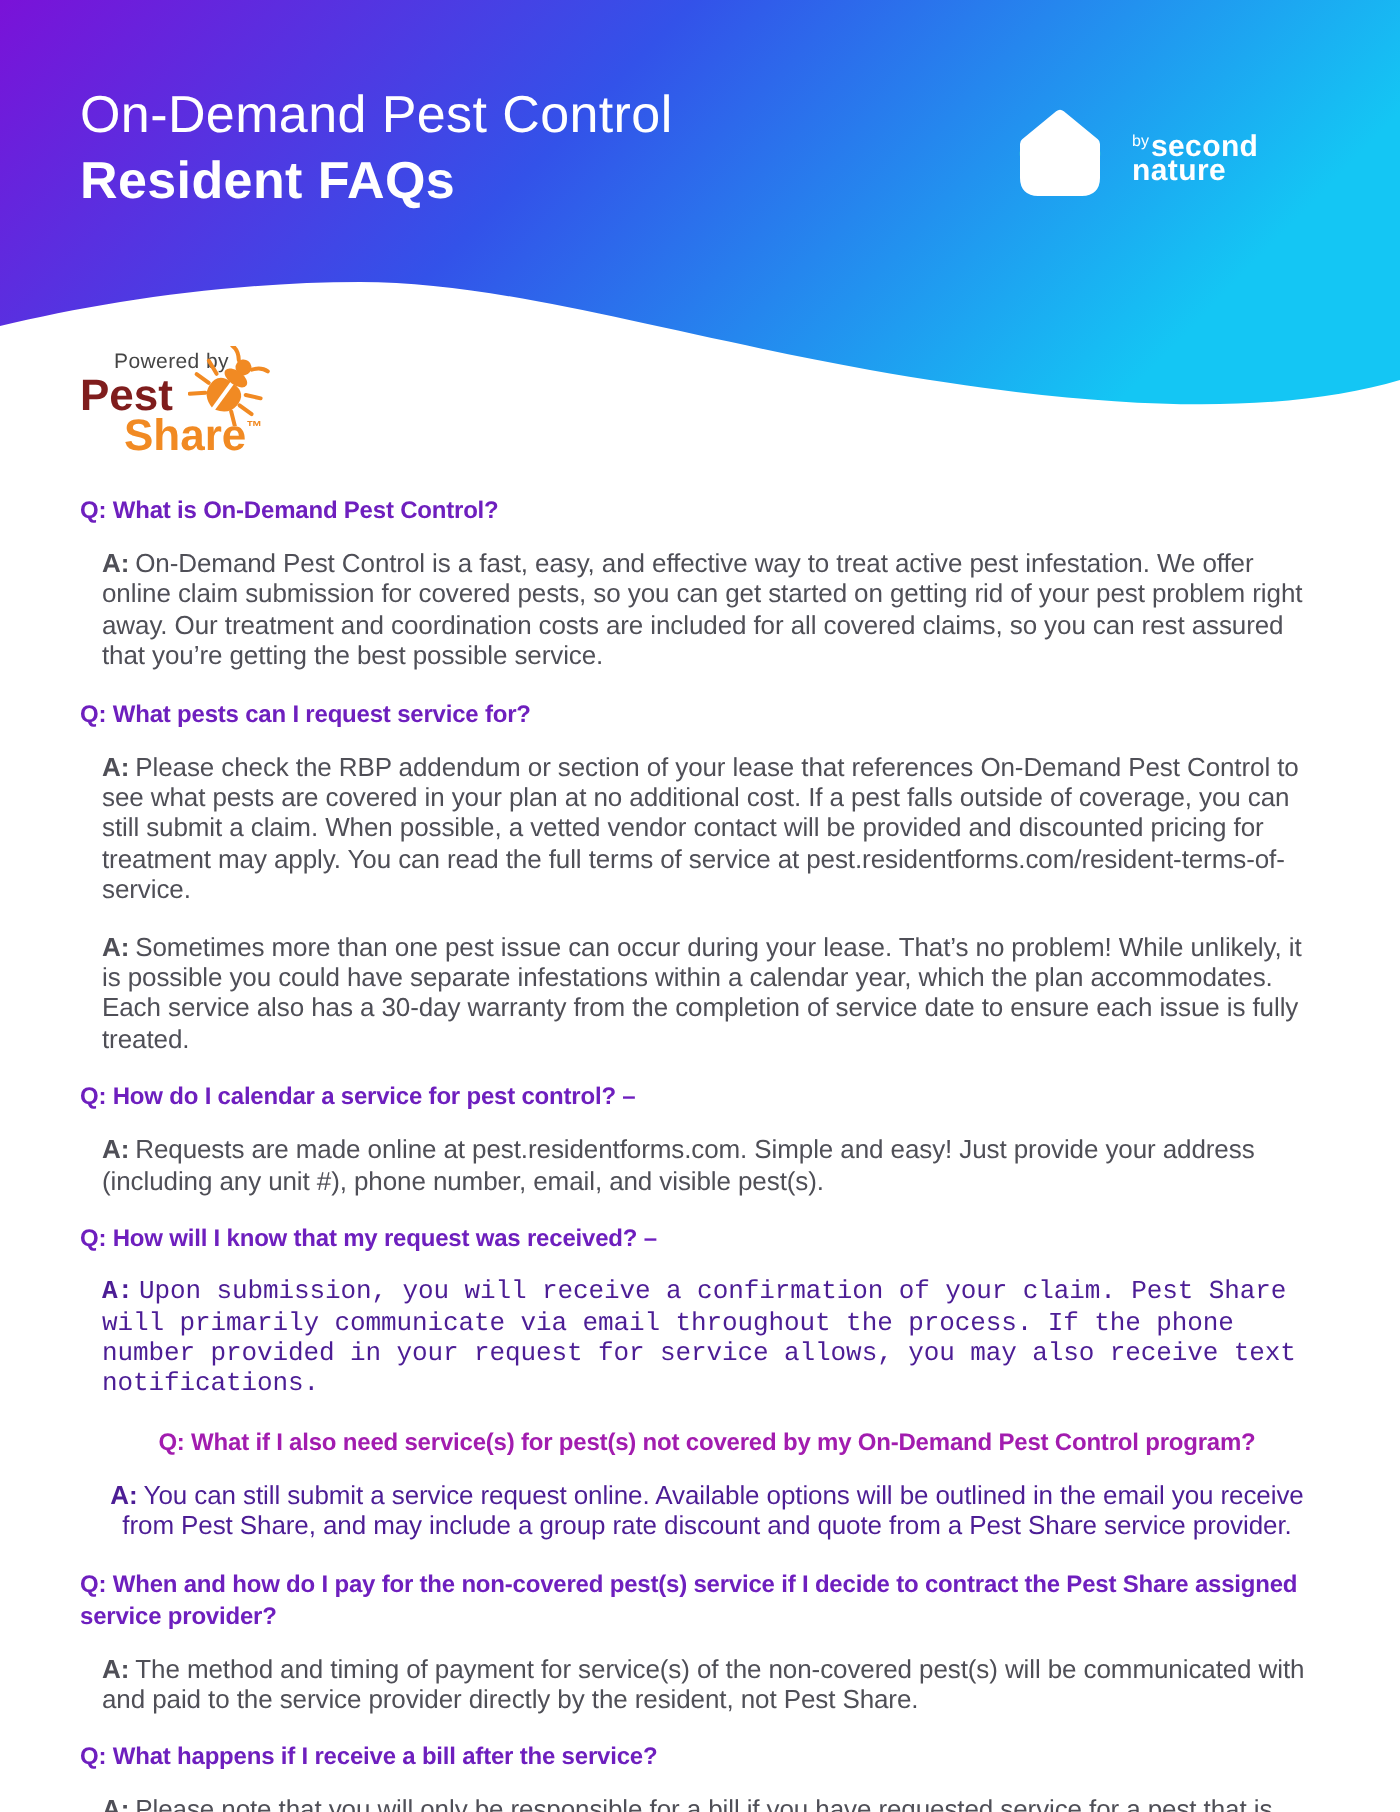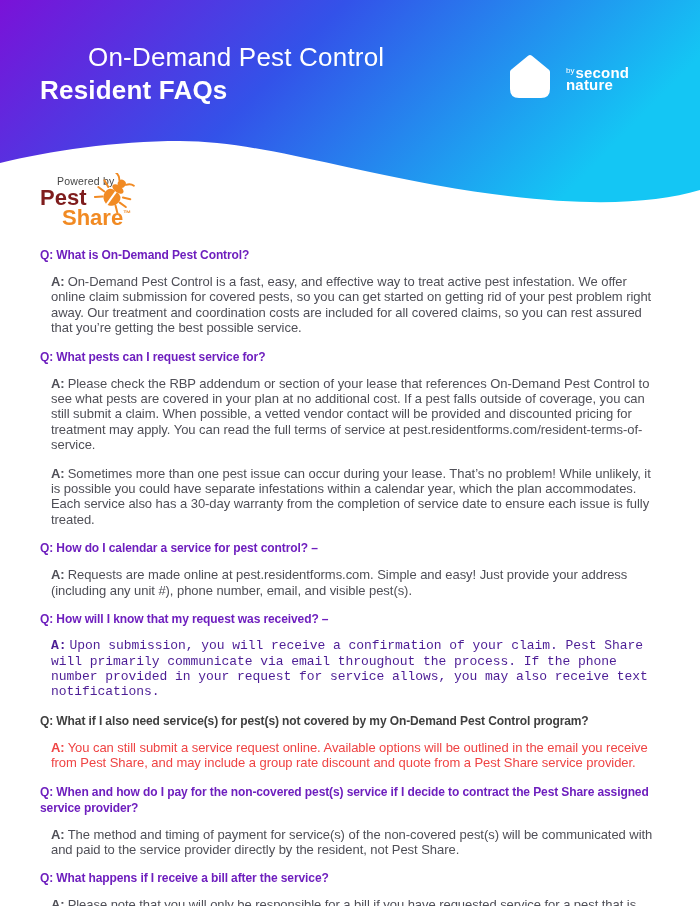--- a/index.html
+++ b/index.html
@@ -8,21 +8,21 @@
     position:relative;
     width:700px;height:906px;
     margin:0 auto;
     background:#ffffff;
     overflow:hidden;
   }
   
   .hdr-wave{position:absolute;top:0;left:0;display:block;}
   .hdr-title{position:absolute;left:40px;top:41px;color:#ffffff;}
   .hdr-title .t1{
-    font-size:26px;font-weight:400;letter-spacing:0.2px;line-height:33px;margin-left:48px;
+    font-size:26px;font-weight:400;letter-spacing:0.2px;line-height:33px;
   }
   .hdr-title .t2{
     font-size:26px;font-weight:700;letter-spacing:0.2px;line-height:33px;
   }
   .brand{position:absolute;left:503px;top:49px;display:flex;align-items:center;}
   .rbp-icon{display:block;}
   .sn{
     margin-left:9px;color:#ffffff;text-align:left;
     font-weight:700;font-size:15px;line-height:12px;letter-spacing:0.2px;
     padding-top:2px;
@@ -126,22 +126,22 @@
       <h3 class="question" style="color: rgb(110, 31, 190);">Q: How do I calendar a service for pest control? –</h3>
       <p class="answer" style="color: rgb(79, 79, 87);"><b class="a-prefix">A:</b><span>Requests are made online at pest.residentforms.com. Simple and easy! Just provide your address (including any unit #), phone number, email, and visible pest(s).</span></p>
     </div>
 
     <div class="faq-item">
       <h3 class="question" style="color: rgb(110, 31, 190);">Q: How will I know that my request was received? –</h3>
       <p class="answer" style="color: #4c1d95; font-family: Liberation Mono, monospace;"><b class="a-prefix">A:</b><span>Upon submission, you will receive a confirmation of your claim. Pest Share will primarily communicate via email throughout the process. If the phone number provided in your request for service allows, you may also receive text notifications.</span></p>
     </div>
 
     <div class="faq-item">
-      <h3 class="question" style="color: #404040;">Q: What if I also need service(s) for pest(s) not covered by my On-Demand Pest Control program?</h3>
-      <p class="answer" style="color: #ef4444;"><b class="a-prefix">A:</b><span>You can still submit a service request online. Available options will be outlined in the email you receive from Pest Share, and may include a group rate discount and quote from a Pest Share service provider.</span></p>
+      <h3 class="question" style="color: #a21caf; text-align: center;">Q: What if I also need service(s) for pest(s) not covered by my On-Demand Pest Control program?</h3>
+      <p class="answer" style="color: #4c1d95; text-align: center;"><b class="a-prefix">A:</b><span>You can still submit a service request online. Available options will be outlined in the email you receive from Pest Share, and may include a group rate discount and quote from a Pest Share service provider.</span></p>
     </div>
 
     <div class="faq-item">
       <h3 class="question" style="color: rgb(110, 31, 190);">Q: When and how do I pay for the non-covered pest(s) service if I decide to contract the Pest Share assigned service provider?</h3>
       <p class="answer" style="color: rgb(79, 79, 87);"><b class="a-prefix">A:</b><span>The method and timing of payment for service(s) of the non-covered pest(s) will be communicated with and paid to the service provider directly by the resident, not Pest Share.</span></p>
     </div>
 
     <div class="faq-item">
       <h3 class="question" style="color: rgb(110, 31, 190);">Q: What happens if I receive a bill after the service?</h3>
       <p class="answer" style="color: rgb(79, 79, 87);"><b class="a-prefix">A:</b><span>Please note that you will only be responsible for a bill if you have requested service for a pest that is not covered by your Pest Assurance package. If you have any questions or concerns about the service or the bill you have received, please do not hesitate to contact us at claims@pestshare.com. We are here to help you resolve any issues and provide you with the best possible service.</span></p>

